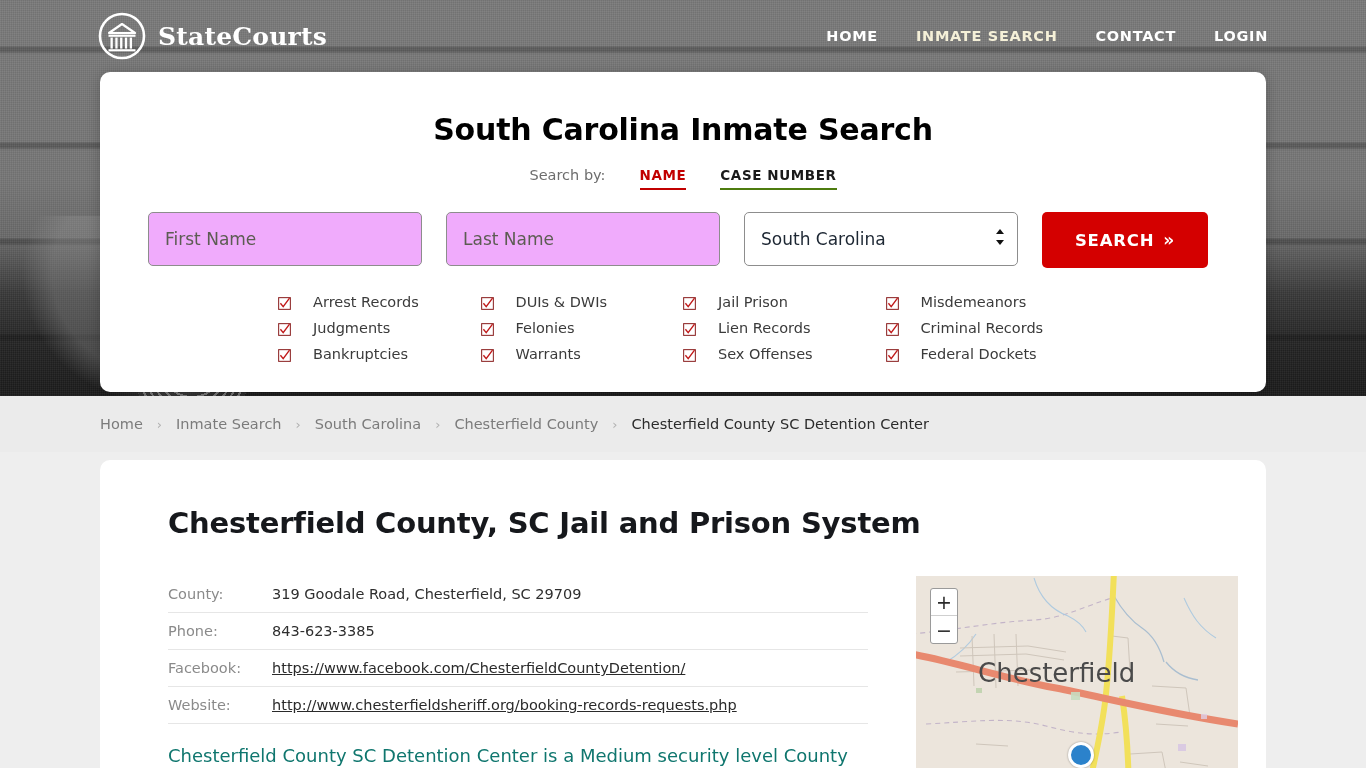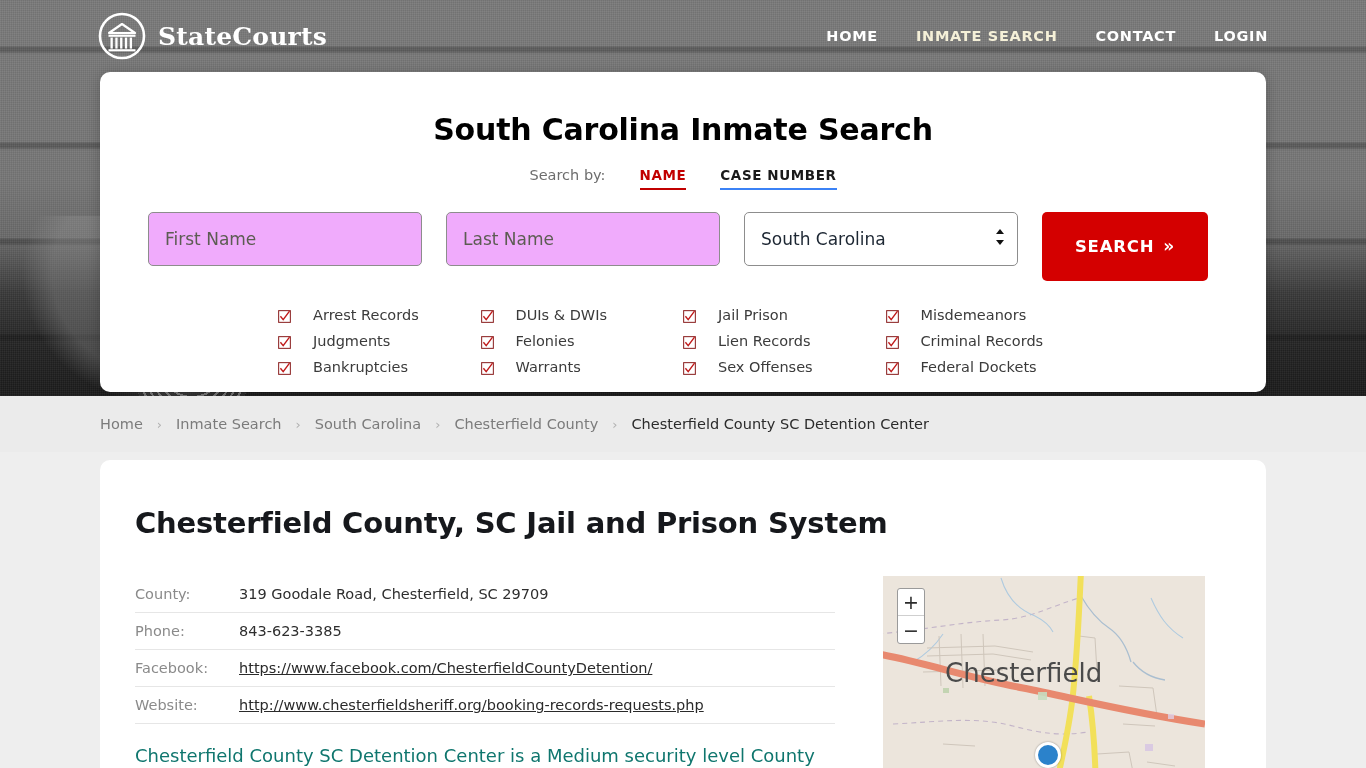--- a/index.html
+++ b/index.html
@@ -147,21 +147,21 @@
   }
   .searchby-label { font-size: 14.5px; color: #6d6d6d; }
   .searchby-tab {
     font-size: 13.5px;
     font-weight: 700;
     letter-spacing: .6px;
     padding-bottom: 5px;
     cursor: pointer;
   }
   .searchby-tab.tab-name { color: #c10000; border-bottom: 2px solid #c10000; }
-  .searchby-tab.tab-case { color: #1a1a1a; border-bottom: 2px solid #3b82f6; }
+  .searchby-tab.tab-case { color: #1a1a1a; border-bottom: 2px solid #4d7c0f; }
 
   .searchrow {
     margin-top: 22px;
     display: flex;
     align-items: stretch;
     gap: 24px;
   }
   .fld {
     height: 54px;
     border: 1px solid #8d8d8d;
@@ -196,21 +196,21 @@
     outline: none;
   }
   .sel-arrows {
     position: absolute;
     right: 12px; top: 50%;
     transform: translateY(-50%);
     pointer-events: none;
     display: block;
   }
   .btn-search {
-    width: 166px; height: 69px;
+    width: 166px; height: 56px;
     background: #d40000;
     border: none;
     border-radius: 5px;
     color: #ffffff;
     font-size: 16.5px;
     font-weight: 700;
     letter-spacing: .8px;
     cursor: pointer;
     display: flex;
     align-items: center;
@@ -257,21 +257,21 @@
   .crumb.is-current { color: #2b2b2b; }
   .crumb-sep { color: #b0b0b0; margin: 0 14px; font-size: 13px; }
 
   
   .content {
     position: absolute;
     top: 460px; left: 100px;
     width: 1166px; height: 308px;
     background: #ffffff;
     border-radius: 10px 10px 0 0;
-    padding: 0 35px;
+    padding: 0 68px;
     overflow: hidden;
   }
   .content h2 {
     margin: 0;
     padding-top: 46px;
     font-size: 29px;
     font-weight: 700;
     color: #16181c;
     letter-spacing: -.2px;
   }

